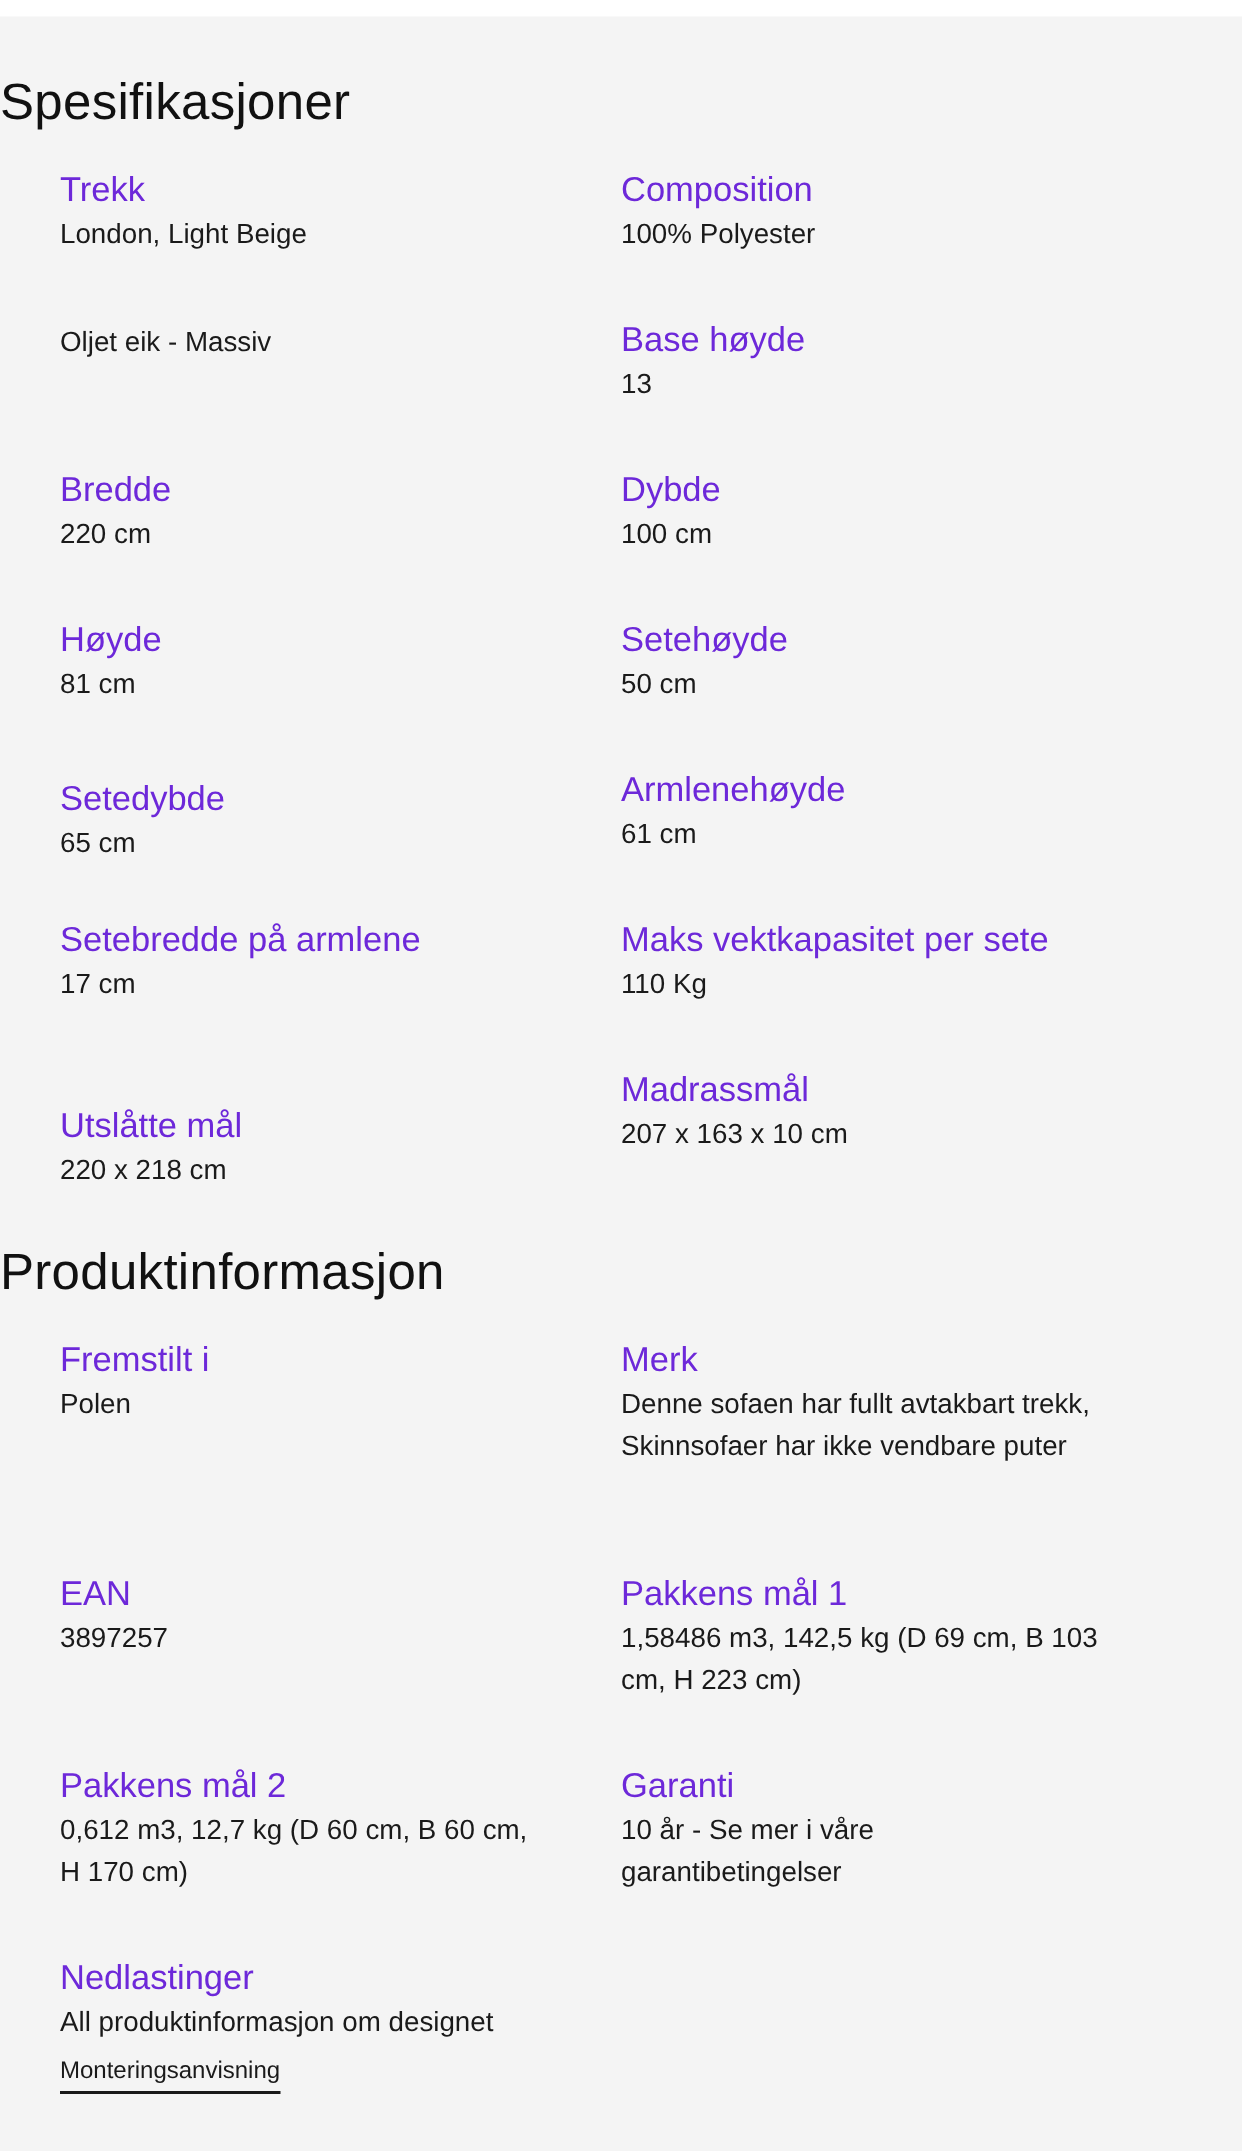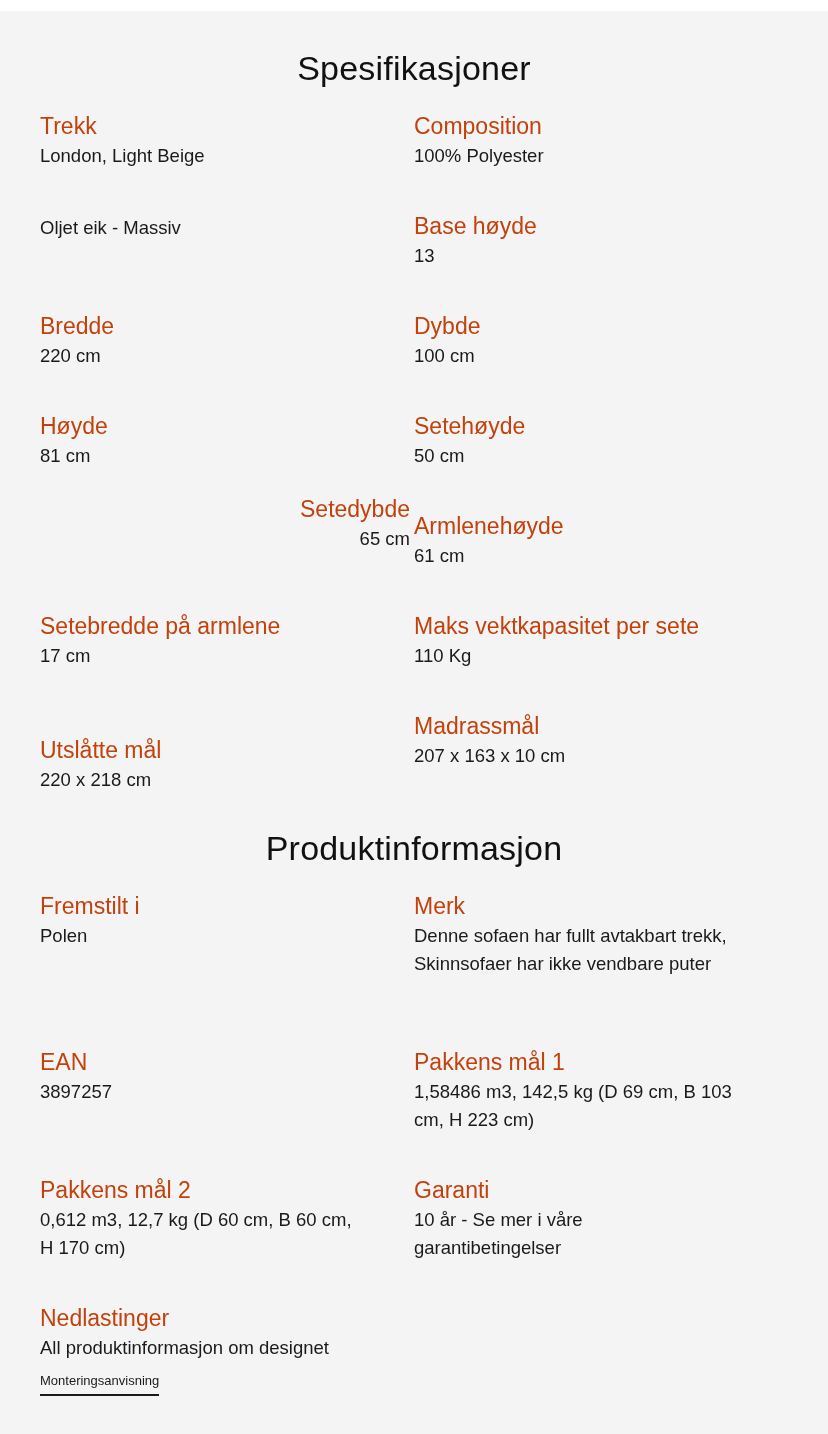--- a/index.html
+++ b/index.html
@@ -3,37 +3,37 @@
   <meta charset="utf-8">
   <style>
     * { box-sizing: border-box; margin: 0; padding: 0; }
     html, body { width: 828px; height: 1434px; background: #ffffff; overflow: hidden; }
     body { font-family: "Liberation Sans", "DejaVu Sans", sans-serif; color: #111111; }
     .panel {
       position: absolute; top: 11px; left: 0; width: 828px; height: 1423px;
       background: #f4f4f4;
     }
     .section-title {
-      position: absolute; left: 0; width: 828px; text-align: center;
+      position: absolute; left: 0; width: 828px; text-align: left;
       font-size: 34px; font-weight: 400; letter-spacing: 0.2px; line-height: 40px;
       color: #111;
     }
     .spec {
       position: absolute; width: 370px;
     }
     .spec .label {
-      font-size: 23px; line-height: 28px; color: #c2410c; font-weight: 400;
+      font-size: 23px; line-height: 28px; color: #6d28d9; font-weight: 400;
     }
     .spec .value {
       font-size: 18.5px; line-height: 28px; color: #1a1a1a; font-weight: 400;
       margin-top: 2px;
     }
     .spec .link {
       display: inline-block;
-      font-size: 13px; line-height: 26px; color: #1a1a1a;
+      font-size: 16px; line-height: 26px; color: #1a1a1a;
       text-decoration: none; border-bottom: 2px solid #1a1a1a;
       margin-top: 6px; cursor: pointer;
     }
   </style>
 </head>
 <body>
 
 <div class="panel">
 
   <h2 class="section-title" style="top:37px;">Spesifikasjoner</h2>
@@ -66,21 +66,21 @@
 
   <div class="spec" style="left:40px; top:401px;">
     <div class="label">Høyde</div>
     <div class="value">81 cm</div>
   </div>
   <div class="spec" style="left:414px; top:401px;">
     <div class="label">Setehøyde</div>
     <div class="value">50 cm</div>
   </div>
 
-  <div class="spec" style="left:40px; top:484px;text-align:right;">
+  <div class="spec" style="left:40px; top:507px;">
     <div class="label">Setedybde</div>
     <div class="value">65 cm</div>
   </div>
   <div class="spec" style="left:414px; top:501px;">
     <div class="label">Armlenehøyde</div>
     <div class="value">61 cm</div>
   </div>
 
   <div class="spec" style="left:40px; top:601px;">
     <div class="label">Setebredde på armlene</div>

